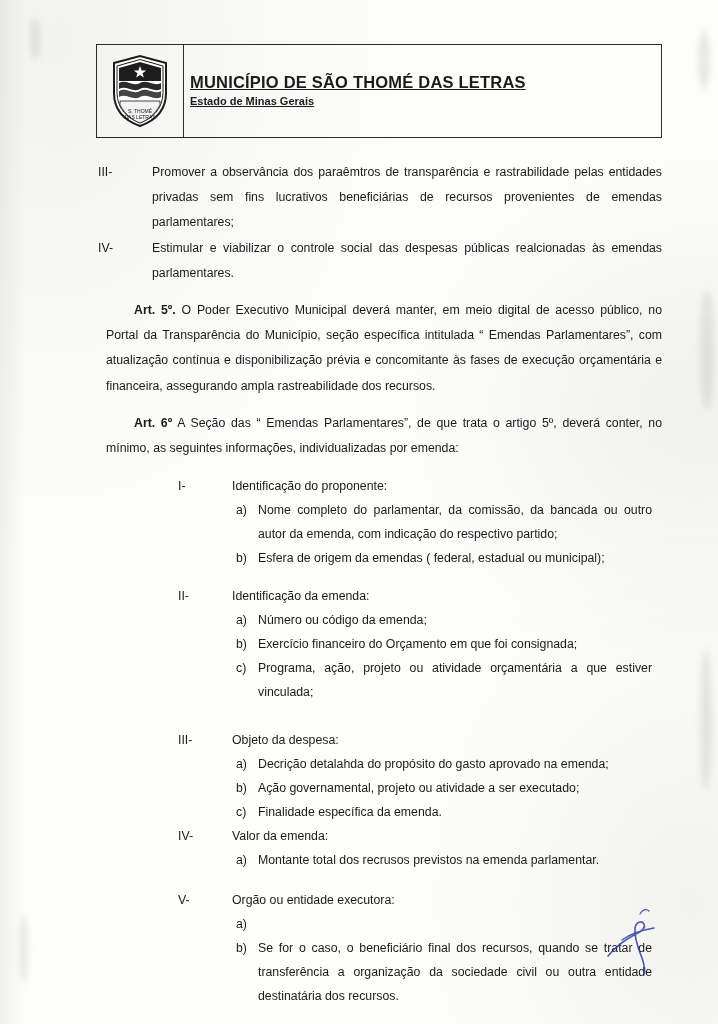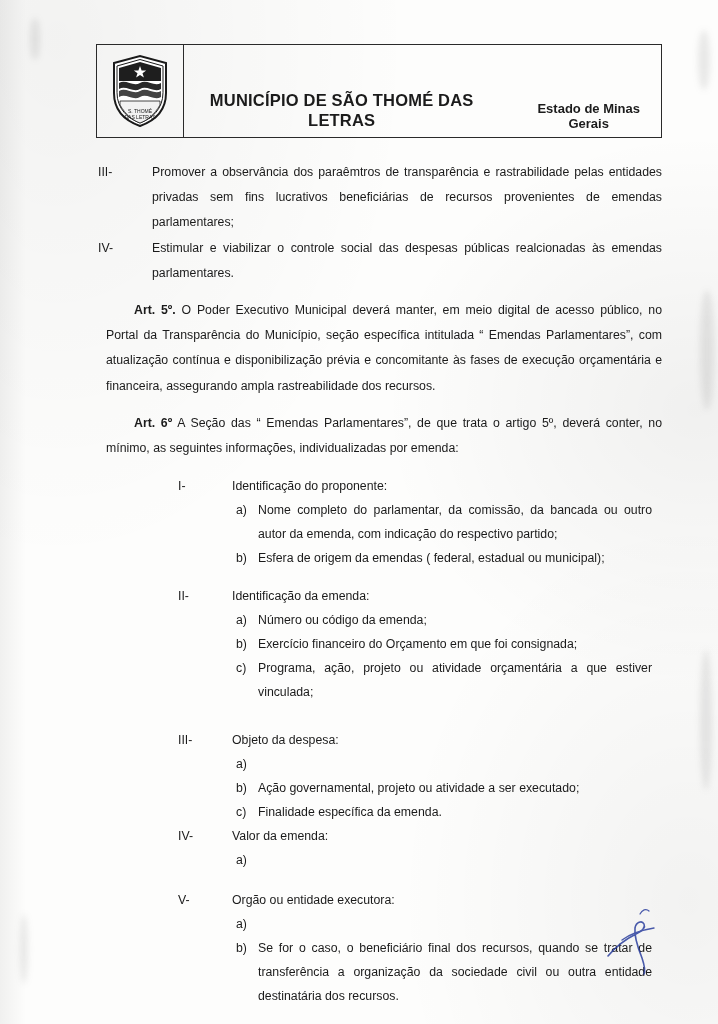--- a/index.html
+++ b/index.html
@@ -50,37 +50,38 @@
     align-items: center;
     justify-content: center;
   }
   .crest {
     width: 60px;
     height: 76px;
   }
   .title-cell {
     flex: 1;
     display: flex;
-    align-items: flex-end;
+    flex-direction: column;
+    align-items: flex-start;
     justify-content: center;
     padding: 4px 6px 6px 6px;
+    text-decoration: underline;
   }
   .title-main {
     font-size: 16.5px;
     font-weight: bold;
     letter-spacing: .2px;
     text-align: center;
     line-height: 1.2;
   }
   .title-sub {
-    font-size: 13px;
+    font-size: 11px;
     font-weight: bold;
     text-align: center;
     margin-top: 3px;
-    margin-left: 29px;
   }
 
   .roman-block {
     display: flex;
     align-items: flex-start;
     font-size: 12.3px;
     line-height: 2.05;
   }
   .roman-block .rn {
     width: 54px;
@@ -252,38 +253,40 @@
 
     <div class="gap-sm"></div>
 
     <div class="section">
       <div class="item-row">
         <div class="marker">III-</div>
         <div class="itext">Objeto da despesa:</div>
       </div>
       <div class="sub-row">
         <div class="letter">a)</div>
+        <div class="stext">Decrição detalahda do propósito do gasto aprovado na emenda;</div>
       </div>
       <div class="sub-row">
         <div class="letter">b)</div>
         <div class="stext">Ação governamental, projeto ou atividade a ser executado;</div>
       </div>
       <div class="sub-row">
         <div class="letter">c)</div>
         <div class="stext">Finalidade específica da emenda.</div>
       </div>
     </div>
 
     <div>
       <div class="item-row">
         <div class="marker">IV-</div>
         <div class="itext">Valor da emenda:</div>
       </div>
       <div class="sub-row">
         <div class="letter">a)</div>
+        <div class="stext">Montante total dos recrusos previstos na emenda parlamentar.</div>
       </div>
     </div>
 
     <div class="gap-md"></div>
 
     <div>
       <div class="item-row">
         <div class="marker">V-</div>
         <div class="itext">Orgão ou entidade executora:</div>
       </div>

